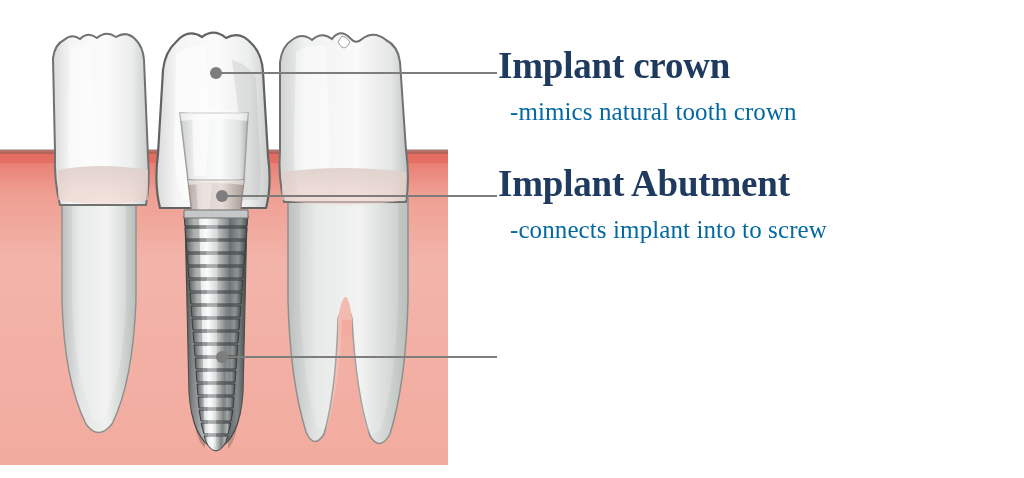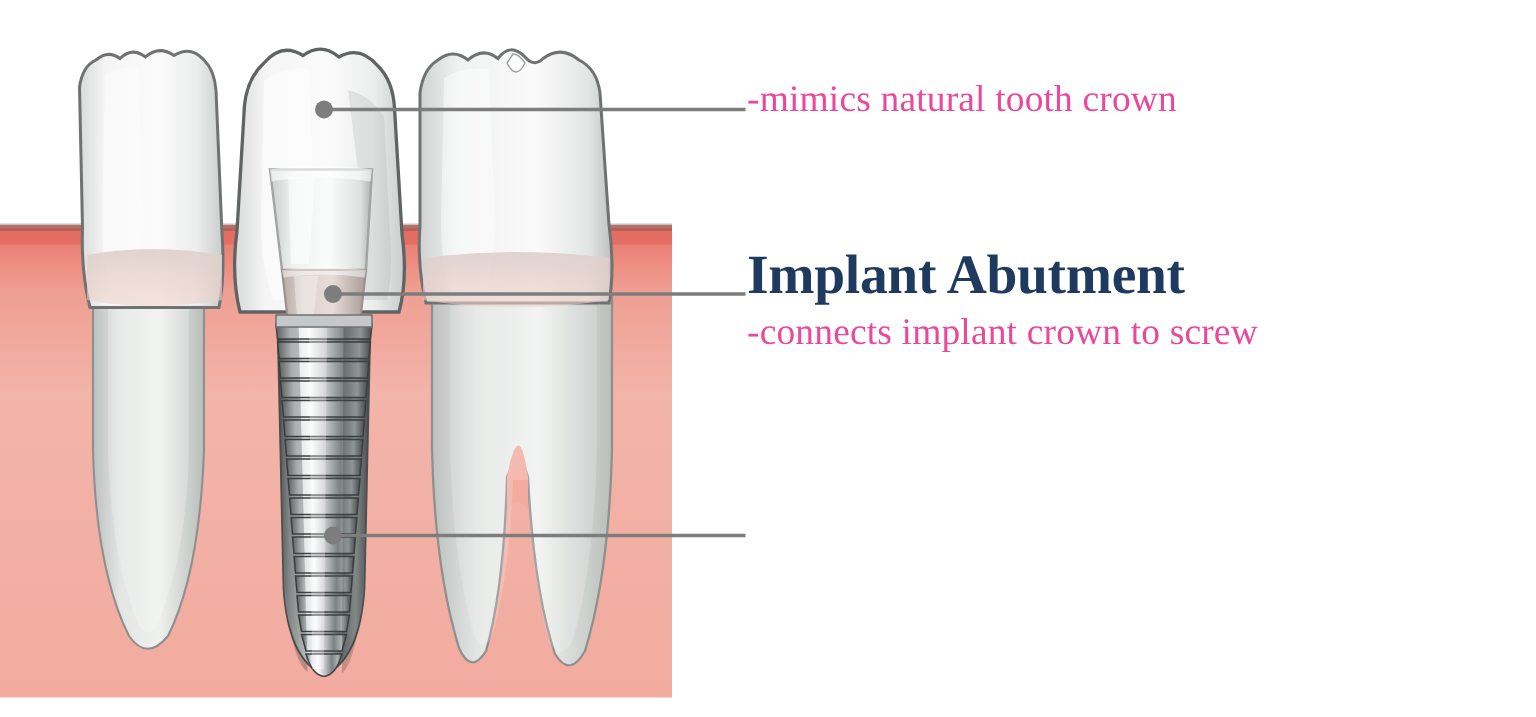--- a/index.html
+++ b/index.html
@@ -42,23 +42,23 @@
     letter-spacing: -0.2px;
     white-space: nowrap;
     margin: 0;
     padding: 0;
   }
   .label-sub {
     font-family: "Liberation Serif", "DejaVu Serif", serif;
     font-weight: normal;
     font-size: 25px;
     line-height: 1.28;
-    color: #ec4899;
+    color: #0369a1;
     white-space: nowrap;
-    margin: 0;
+    margin: 12px;
     padding: 0;
     letter-spacing: 0.1px;
   }
   #blk-crown { top: 47px; }
   #blk-abutment { top: 165px; }
   #blk-screw { top: 330px; }
   .sub-list { margin-top: 4px; }
 </style>
 </head>
 <body>
@@ -239,29 +239,30 @@
       <g>
         <circle cx="222" cy="357" r="6" stroke="none"></circle>
         <line x1="225" y1="357" x2="497" y2="357" stroke-width="2.2"></line>
       </g>
     </g>
   </svg>
 
   <div id="labels">
 
     <div class="label-block" id="blk-crown">
+      <div class="label-heading">Implant crown</div>
       <div class="sub-list">
         <div class="label-sub">-mimics natural tooth crown</div>
       </div>
     </div>
 
     <div class="label-block" id="blk-abutment">
       <div class="label-heading">Implant Abutment</div>
       <div class="sub-list">
-        <div class="label-sub">-connects implant crown to screw</div>
+        <div class="label-sub">-connects implant into to screw</div>
       </div>
     </div>
 
     <div class="label-block" id="blk-screw">
     </div>
 
   </div>
 </div>
 
 </body></html>

